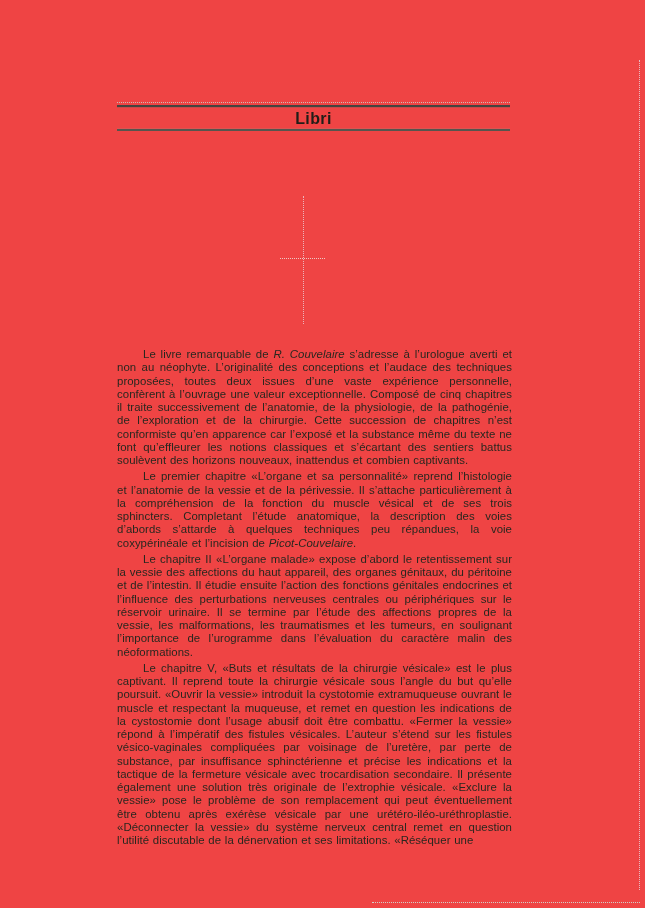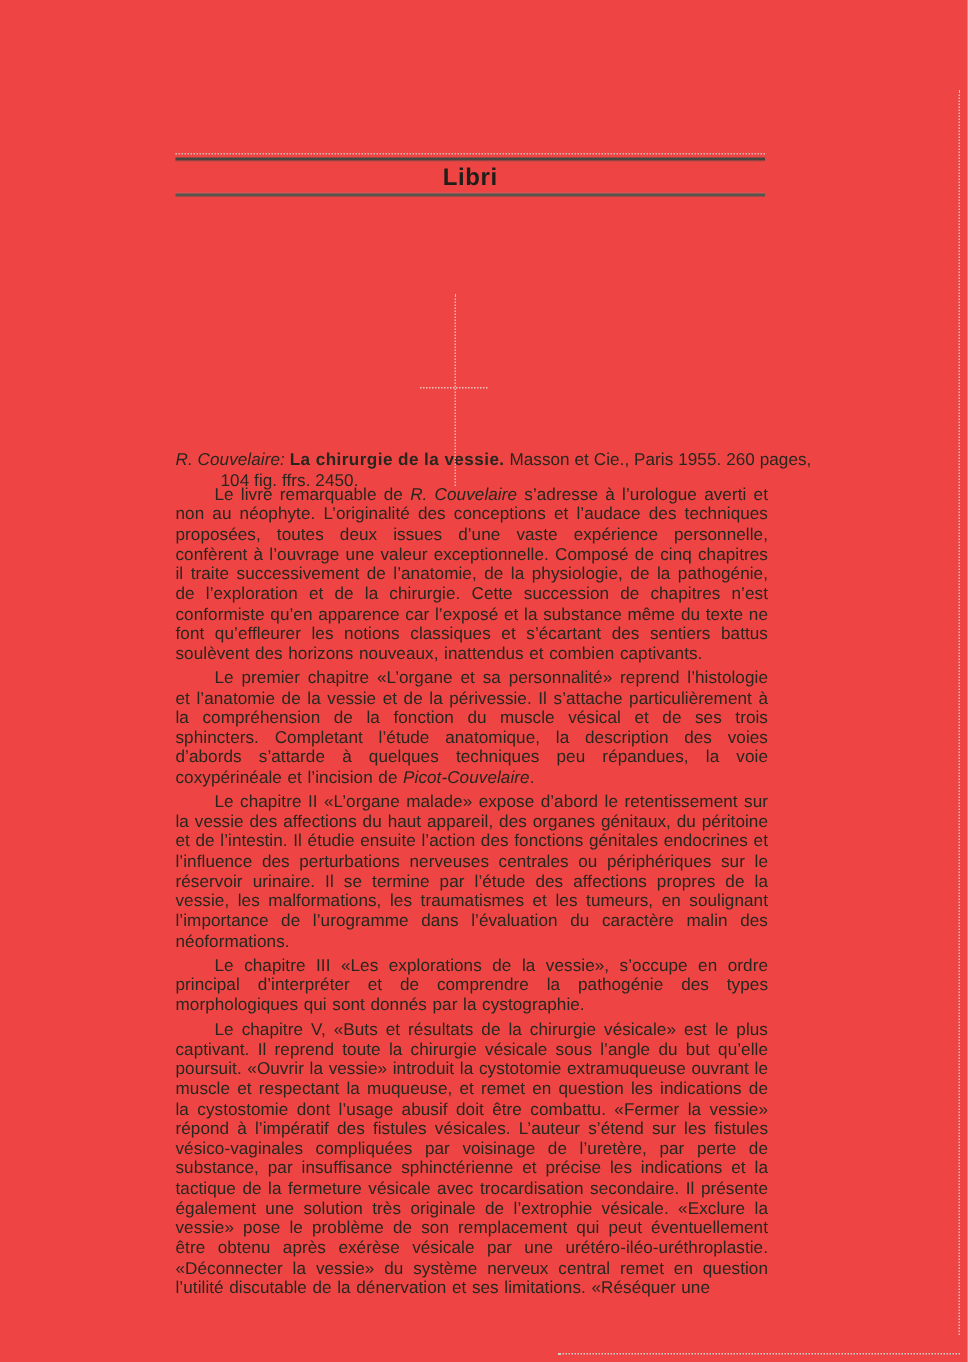--- a/index.html
+++ b/index.html
@@ -58,21 +58,21 @@
     text-indent: -30px;
     letter-spacing: 0.05px;
   }
   .citation .author { font-style: italic; }
   .citation .book-title { font-weight: bold; letter-spacing: 0.3px; }
   .citation .details { display: block; text-indent: 0; }
   
   .review-body {
     position: absolute;
     left: 117px;
-    top: 324px;
+    top: 348px;
     width: 395px;
   }
   .review-body p {
     margin: 0 0 3px 0;
     font-size: 11.4px;
     line-height: 13.25px;
     text-align: justify;
     text-indent: 26px;
     letter-spacing: 0.05px;
     word-spacing: 0.5px;
@@ -105,32 +105,25 @@
 
 <div class="page">
 
   <div class="page-header">
     <div class="dotted-pre-rule"></div>
     <div class="rule-top"></div>
     <h1 class="section-title">Libri</h1>
     <div class="rule-bottom"></div>
   </div>
 
-  <div class="citation">
-    <span class="author">R. Couvelaire:</span>
-    <span class="book-title">La chirurgie de la vessie.</span>
-    <span class="publisher">Masson et Cie., Paris 1955. 260 pages,</span>
-    <span class="details">104 fig. ffrs. 2450.</span>
-  </div>
 
   <div class="review-body" id="paragraphs">
       <p><span>Le livre remarquable de </span><i>R. Couvelaire</i><span> s’adresse à l’urologue averti et non au néophyte. L’originalité des conceptions et l’audace des techniques proposées, toutes deux issues d’une vaste expérience personnelle, confèrent à l’ouvrage une valeur exceptionnelle. Composé de cinq chapitres il traite successivement de l’anatomie, de la physiologie, de la pathogénie, de l’exploration et de la chirurgie. Cette succession de chapitres n’est conformiste qu’en apparence car l’exposé et la substance même du texte ne font qu’effleurer les notions classiques et s’écartant des sentiers battus soulèvent des horizons nouveaux, inattendus et combien captivants.</span></p>
       <p><span>Le premier chapitre «L’organe et sa personnalité» reprend l’histologie et l’anatomie de la vessie et de la périvessie. Il s’attache particulièrement à la compréhension de la fonction du muscle vésical et de ses trois sphincters. Completant l’étude anatomique, la description des voies d’abords s’attarde à quelques techniques peu répandues, la voie coxypérinéale et l’incision de </span><i>Picot-Couvelaire</i><span>.</span></p>
       <p><span>Le chapitre II «L’organe malade» expose d’abord le retentissement sur la vessie des affections du haut appareil, des organes génitaux, du péritoine et de l’intestin. Il étudie ensuite l’action des fonctions génitales endocrines et l’influence des perturbations nerveuses centrales ou périphériques sur le réservoir urinaire. Il se termine par l’étude des affections propres de la vessie, les malformations, les traumatismes et les tumeurs, en soulignant l’importance de l’urogramme dans l’évaluation du caractère malin des néoformations.</span></p>
-      <p><span>Le chapitre III «Les explorations de la vessie», s’occupe en ordre principal d’interpréter et de comprendre la pathogénie des types morphologiques qui sont donnés par la cystographie.</span></p>
       <p><span>Le chapitre V, «Buts et résultats de la chirurgie vésicale» est le plus captivant. Il reprend toute la chirurgie vésicale sous l’angle du but qu’elle poursuit. «Ouvrir la vessie» introduit la cystotomie extramuqueuse ouvrant le muscle et respectant la muqueuse, et remet en question les indications de la cystostomie dont l’usage abusif doit être combattu. «Fermer la vessie» répond à l’impératif des fistules vésicales. L’auteur s’étend sur les fistules vésico-vaginales compliquées par voisinage de l’uretère, par perte de substance, par insuffisance sphinctérienne et précise les indications et la tactique de la fermeture vésicale avec trocardisation secondaire. Il présente également une solution très originale de l’extrophie vésicale. «Exclure la vessie» pose le problème de son remplacement qui peut éventuellement être obtenu après exérèse vésicale par une urétéro-iléo-uréthroplastie. «Déconnecter la vessie» du système nerveux central remet en question l’utilité discutable de la dénervation et ses limitations. «Réséquer une</span></p>
     </div>
 
   <div class="artifact edge-dots-right"></div>
   <div class="artifact edge-dots-bottom"></div>
   <div class="artifact speck-column"></div>
   <div class="artifact speck-row"></div>
 
 </div>
 

